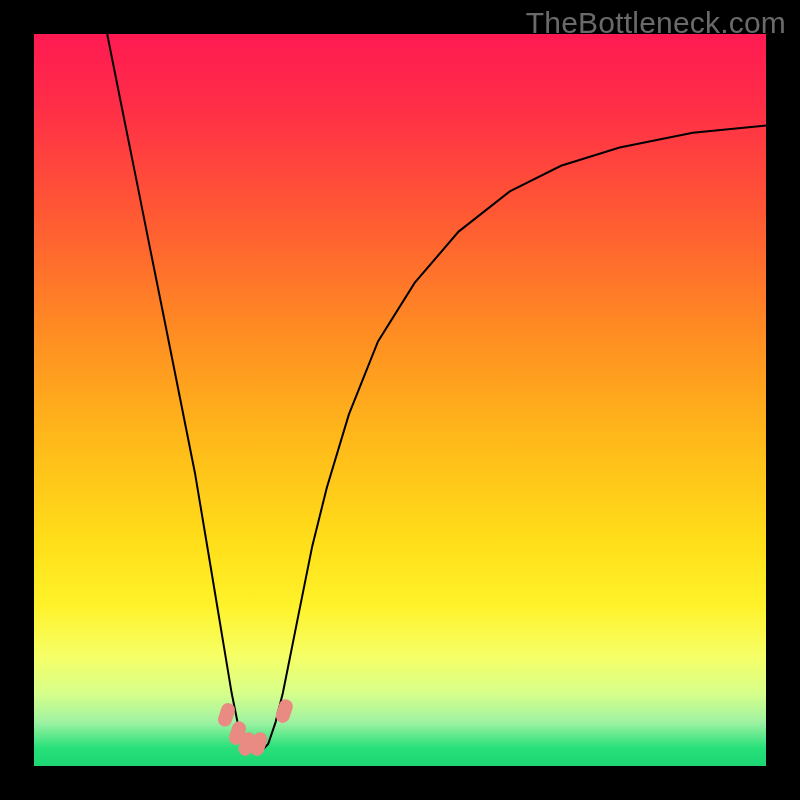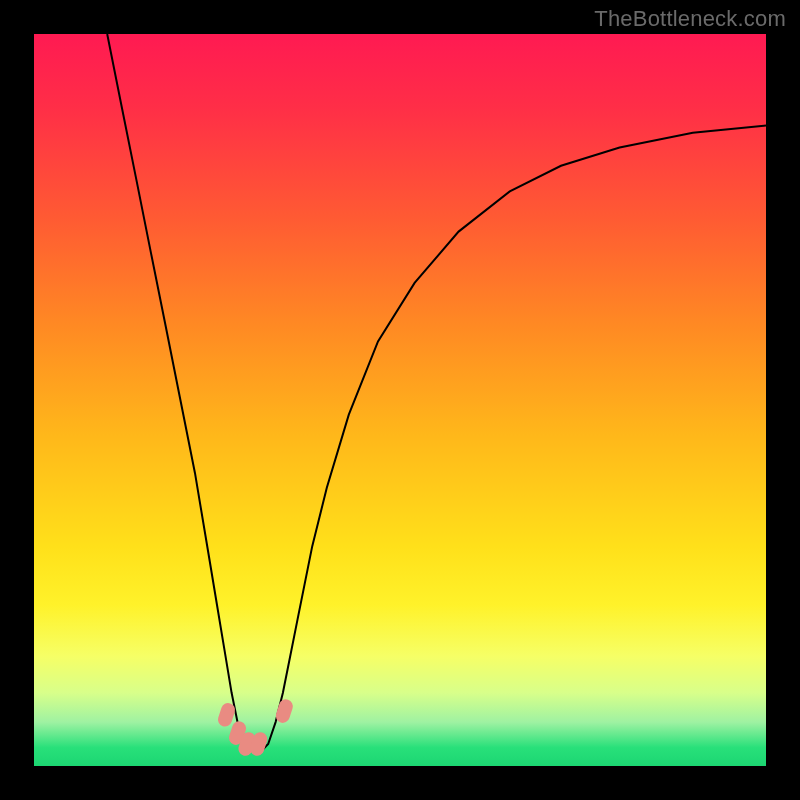--- a/index.html
+++ b/index.html
@@ -24,21 +24,21 @@
     left: 34px;
     width: 732px;
     height: 732px;
     overflow: hidden;
   }
   .watermark {
     position: absolute;
     top: 6px;
     right: 14px;
     color: #6a6a6a;
-    font-size: 22px;
+    font-size: 30px;
     font-weight: 400;
     letter-spacing: 0.2px;
     z-index: 20;
   }
   svg {
     display: block;
   }
 </style>
 </head>
 <body>

